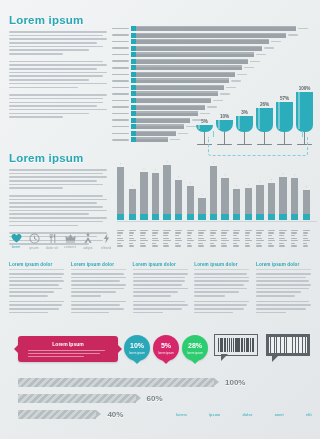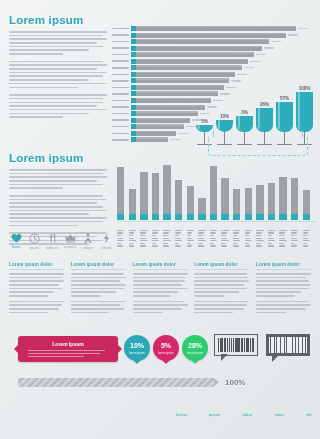--- a/index.html
+++ b/index.html
@@ -805,20 +805,32 @@
       </div>
     </div>
 
   <div id="progress">
       <div class="pr">
         <div class="pr-track" style="width: 196px;">
           <div class="pr-fill" style="width: 100%;"></div>
         </div>
         <div class="pr-lab">100%</div>
       </div>
+      <div class="pr">
+        <div class="pr-track" style="width: 117.6px;">
+          <div class="pr-fill" style="width: 100%;"></div>
+        </div>
+        <div class="pr-lab">60%</div>
+      </div>
+      <div class="pr">
+        <div class="pr-track" style="width: 78.4px;">
+          <div class="pr-fill" style="width: 100%;"></div>
+        </div>
+        <div class="pr-lab">40%</div>
+      </div>
     </div>
 
   <div id="footer">
       <div class="fmini">lorem</div>
       <div class="fmini">ipsum</div>
       <div class="fmini">dolor</div>
       <div class="fmini">amet</div>
       <div class="fmini">elit</div>
     </div>
 

